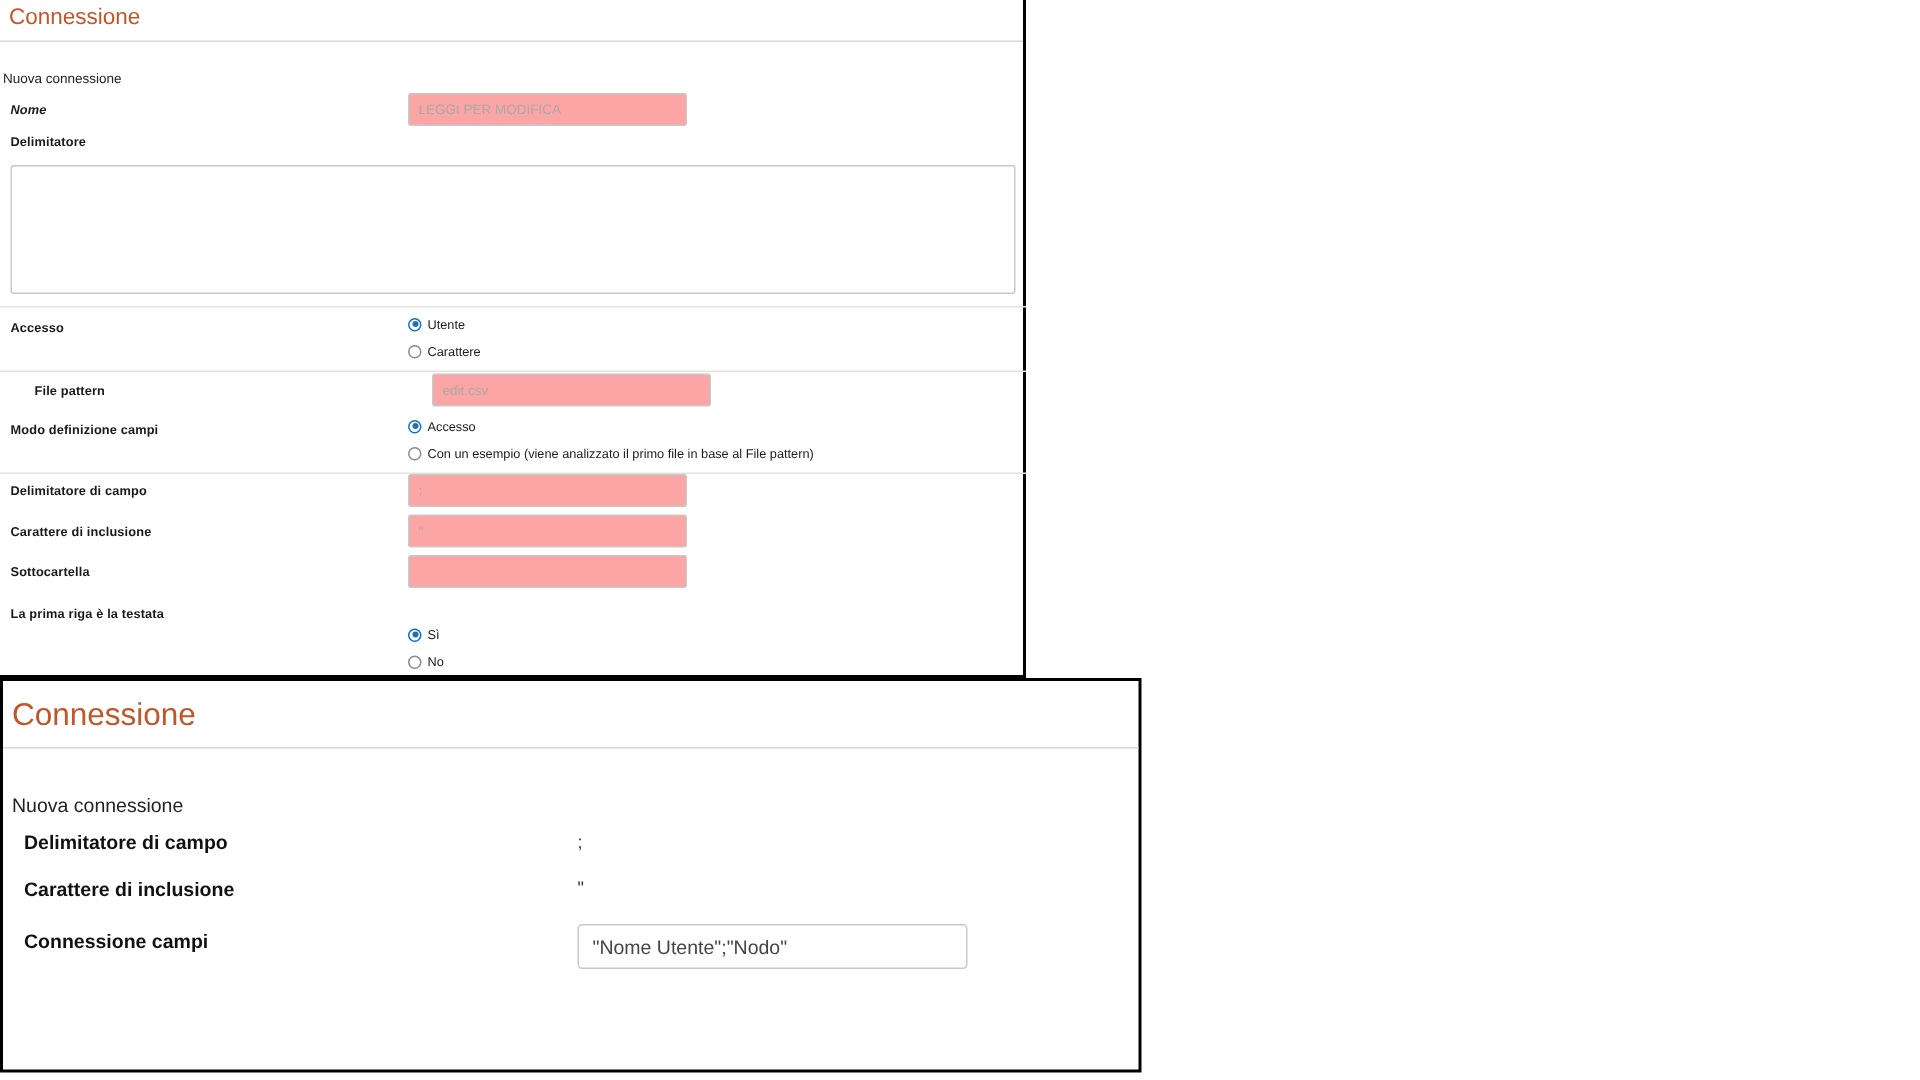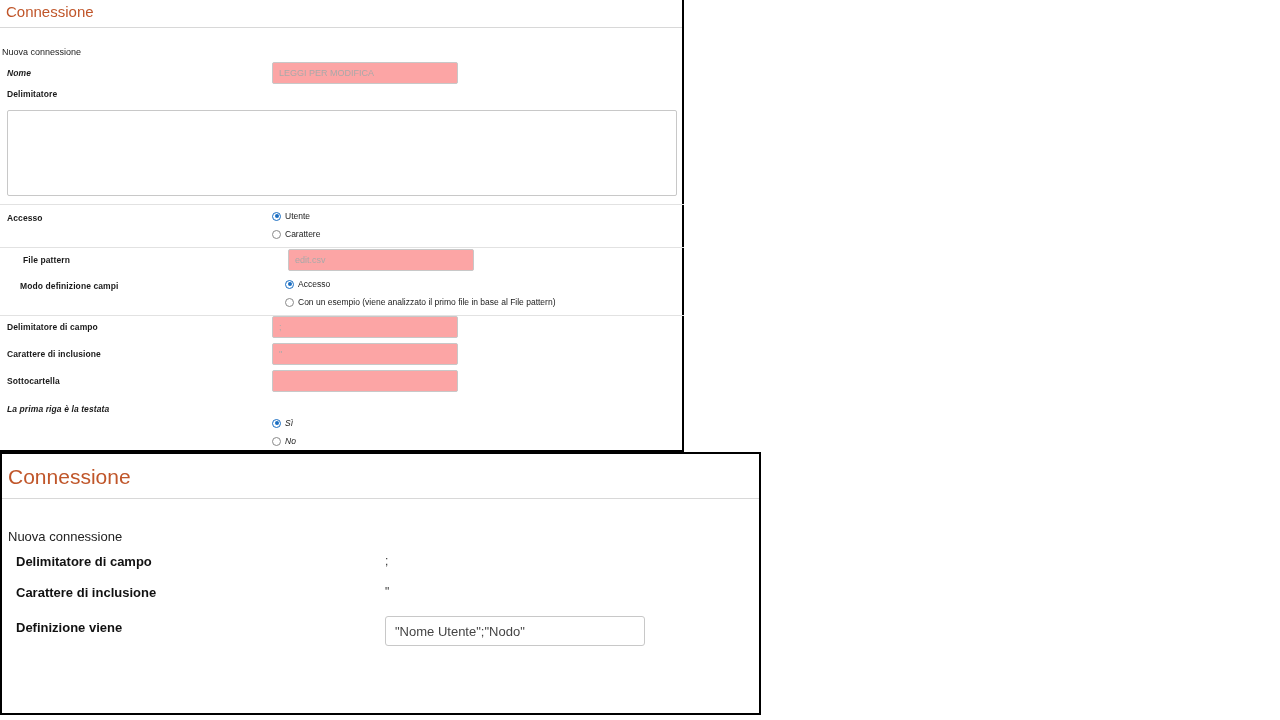--- a/index.html
+++ b/index.html
@@ -256,21 +256,21 @@
       <div class="sep"></div>
     </div>
 
     <div class="frow" style="height:25px;margin-left:16px;">
       <div class="flabel" style="top:7px;">File pattern</div>
       <div class="fctl" style="top:1px;">
         <input class="txt" type="text" placeholder="edit.csv" style="">
       </div>
     </div>
 
-    <div class="frow" style="height:42px;margin-left:13px;">
+    <div class="frow" style="height:42px;">
       <div class="flabel" style="top:8px;">Modo definizione campi</div>
       <div class="radio-group" style="top:2px;">
         <div class="radio-line">
           <span class="radio checked"></span>
           <span>Accesso</span>
         </div>
         <div class="radio-line">
           <span class="radio"></span>
           <span>Con un esempio (viene analizzato il primo file in base al File pattern)</span>
         </div>
@@ -295,21 +295,21 @@
       </div>
     </div>
 
     <div class="frow" style="height:27px;">
       <div class="flabel" style="top:6px;">Sottocartella</div>
       <div class="fctl" style="top:0;">
         <input class="txt" type="text" placeholder="" style="">
       </div>
     </div>
 
-    <div class="frow" style="height:42px;font-style:italic;">
+    <div class="frow" style="height:42px;">
       <div class="flabel" style="top:7px;">La prima riga è la testata</div>
       <div class="radio-group" style="top:17px;">
         <div class="radio-line">
           <span class="radio checked"></span>
           <span>Sì</span>
         </div>
         <div class="radio-line">
           <span class="radio"></span>
           <span>No</span>
         </div>
@@ -333,18 +333,18 @@
       <div class="blabel">Delimitatore di campo</div>
       <div class="bvalue">;</div>
     </div>
 
     <div class="brow">
       <div class="blabel">Carattere di inclusione</div>
       <div class="bvalue">"</div>
     </div>
 
     <div class="brow" style="height:40px;">
-      <div class="blabel" style="top:4px;">Definizione viene</div>
+      <div class="blabel" style="top:4px;">Connessione campi</div>
       <input class="btxt" type="text" value="&quot;Nome Utente&quot;;&quot;Nodo&quot;" style="">
     </div>
 
   </div>
 </div>
 
 </body></html>

